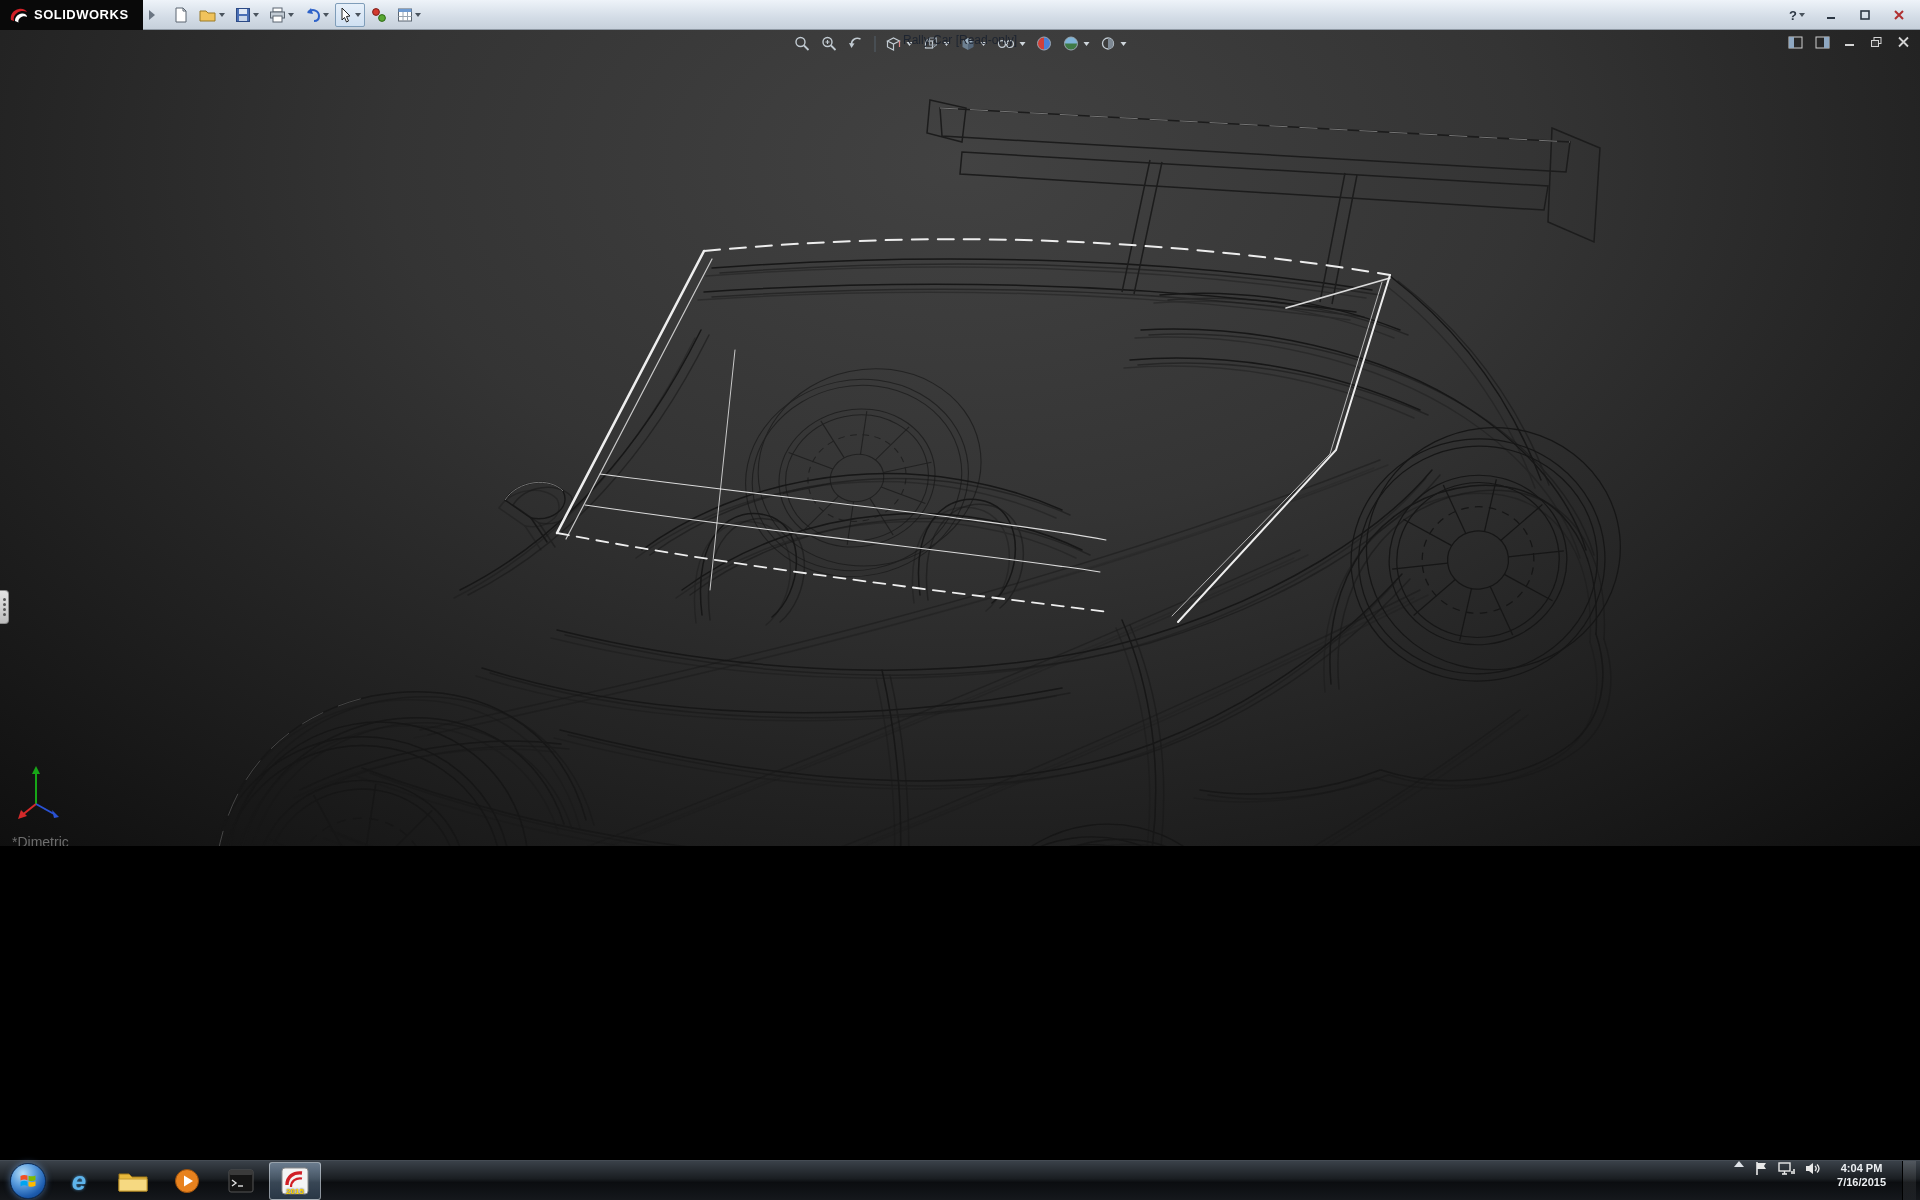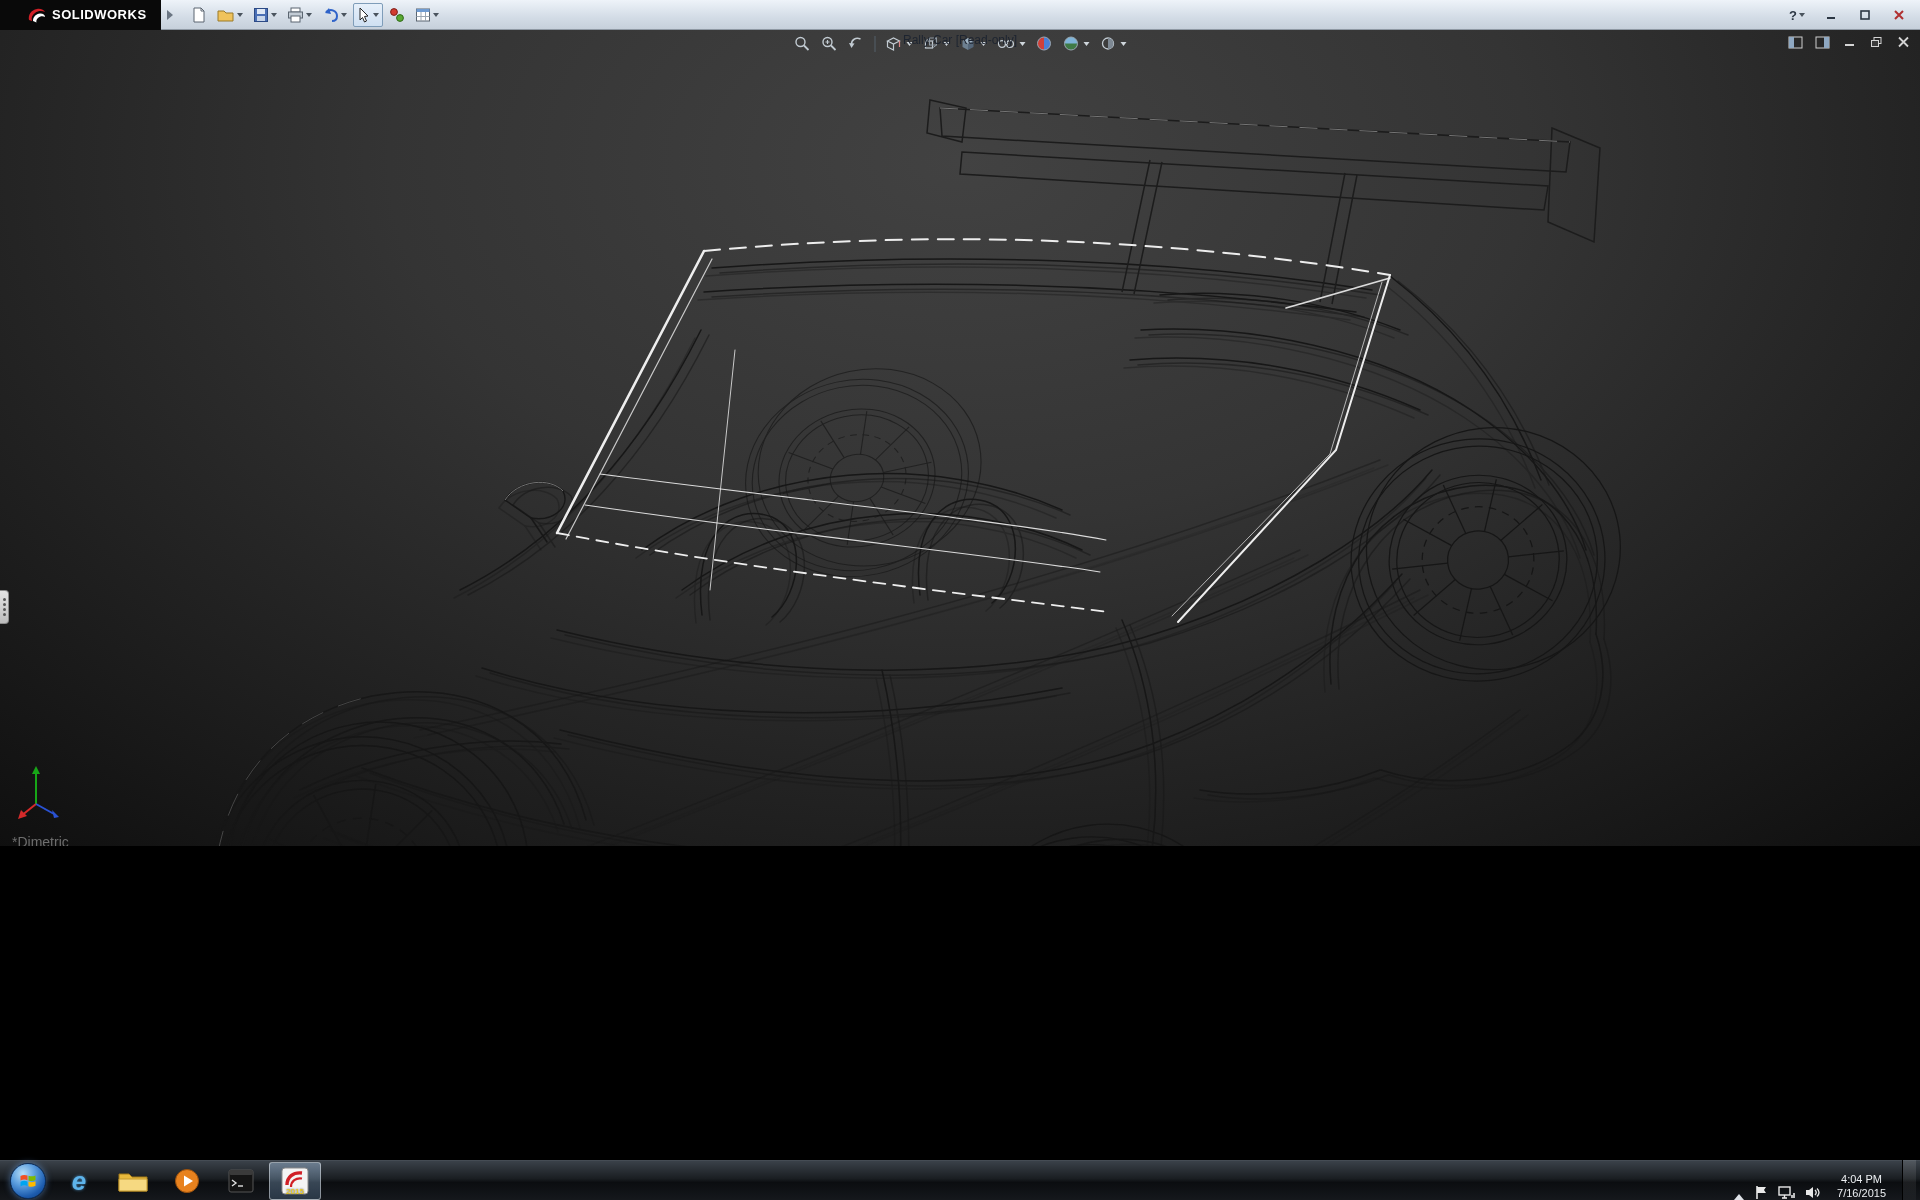--- a/index.html
+++ b/index.html
@@ -7,21 +7,21 @@
 
   
   .titlebar {
     position:absolute; top:0; left:0; width:1920px; height:30px;
     background:linear-gradient(#eef3f9, #d3dce6 60%, #c6d0db);
     border-bottom:1px solid #8f99a4;
     display:flex; align-items:center; z-index:30;
   }
   .sw-logo {
     height:30px; background:#090909; display:flex; align-items:center;
-    padding:0 14px 0 26px; gap:6px;
+    padding:0 14px 0 8px; gap:6px;
   }
   .sw-logo .brand { color:#fff; font-weight:bold; font-size:13px; letter-spacing:.5px; }
   .menu-arrow {
     width:0; height:0; border-top:5px solid transparent; border-bottom:5px solid transparent;
     border-left:6px solid #6b7683; margin-left:6px;
   }
   .tb-icons { display:flex; align-items:center; margin-left:14px; gap:2px; }
   .tb-btn {
     height:24px; display:flex; align-items:center; padding:0 3px; border:1px solid transparent; border-radius:2px;
   }
@@ -84,23 +84,23 @@
     border-radius:3px; margin:0 1px;
   }
   .task-icon.active {
     background:linear-gradient(rgba(170,200,230,.45), rgba(90,130,170,.30));
     border:1px solid rgba(255,255,255,.45); position:relative;
   }
   .ie-e { font-size:26px; font-weight:bold; font-style:italic; color:#5db3ea; line-height:1;
           text-shadow:0 0 3px rgba(90,170,230,.8); }
   .sw-badge {
     position:absolute; bottom:3px; left:50%; transform:translateX(-50%);
-    color:#ffd800; font-size:8px; font-weight:normal; text-shadow:0 0 2px #000;margin-top:40px;
-  }
-  .tray { margin-left:auto; display:flex; align-items:flex-end; gap:10px; padding-right:4px; height:100%; }
+    color:#ffd800; font-size:8px; font-weight:bold; text-shadow:0 0 2px #000;margin-top:40px;
+  }
+  .tray { margin-left:auto; display:flex; align-items:flex-start; gap:10px; padding-right:4px; height:100%;font-weight:bold; }
   .tray-chevron {
     width:0; height:0; border-left:5px solid transparent; border-right:5px solid transparent;
     border-bottom:6px solid #dfe3e8;
   }
   .clock { text-align:center; color:#eceff2; font-size:11px; line-height:14px; padding:0 6px; }
   .show-desktop {
     width:14px; height:40px; border-left:1px solid #000;
     background:linear-gradient(rgba(255,255,255,.12), rgba(255,255,255,.03));
   }
 </style>

